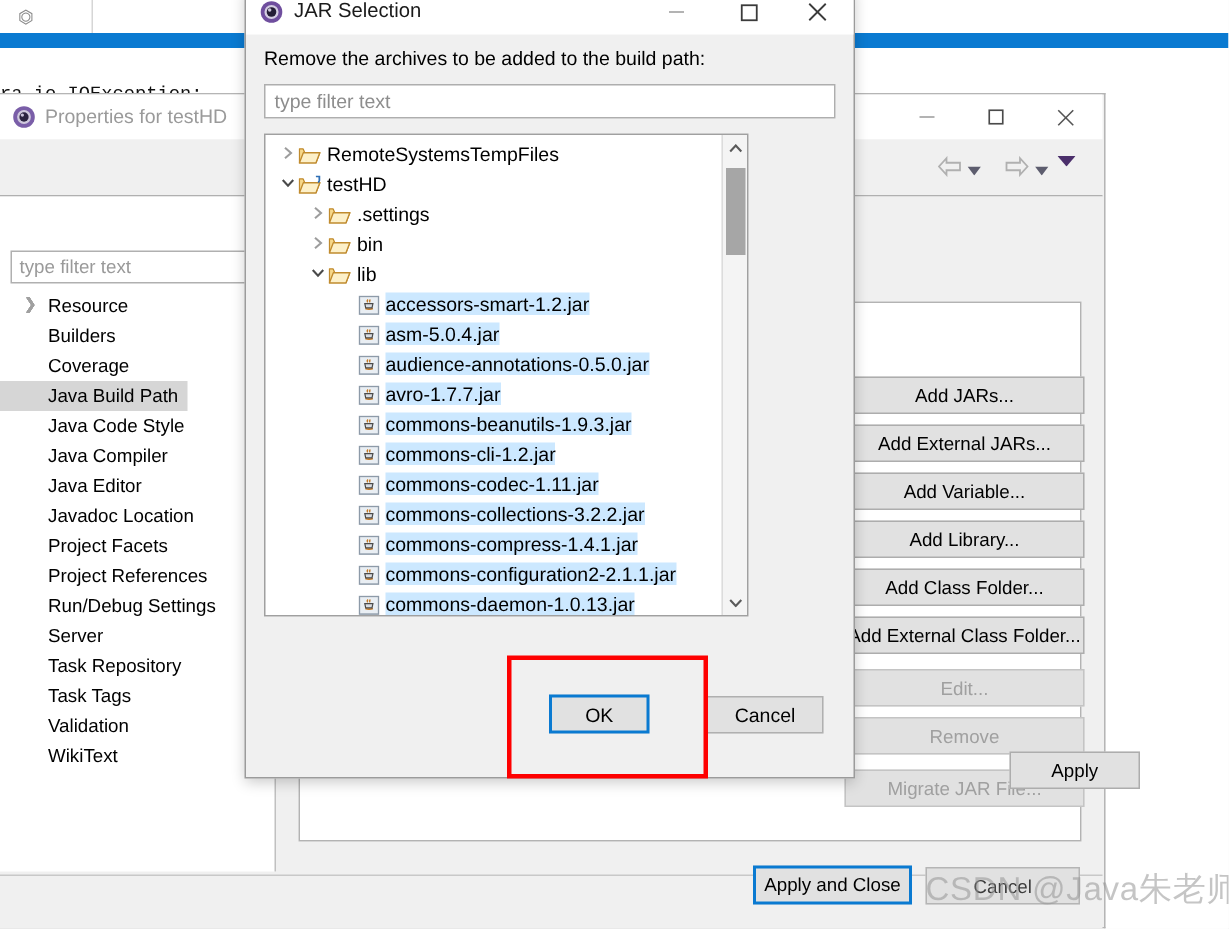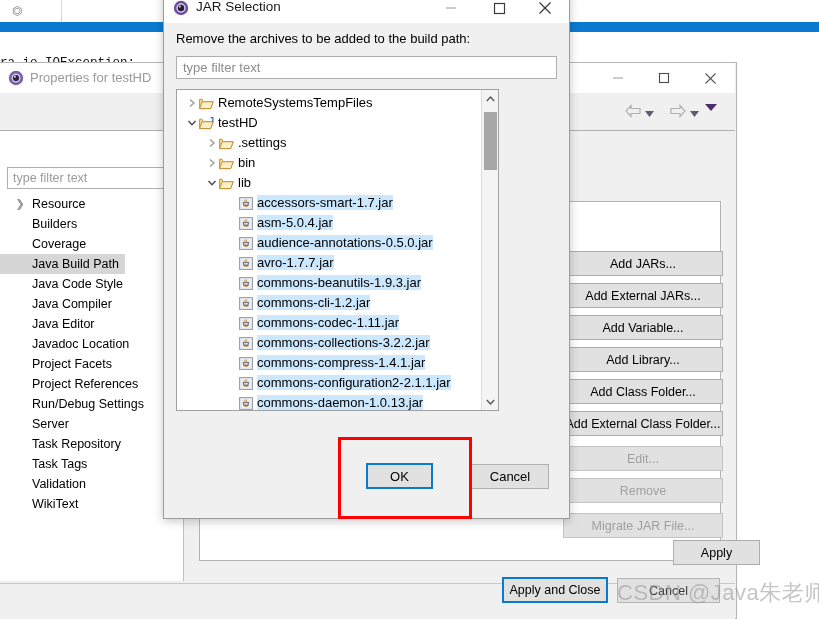--- a/index.html
+++ b/index.html
@@ -110,21 +110,21 @@
     width: 160px; height: 25px; margin-bottom: 7px;
     background: #e1e1e1; border: 1px solid #adadad;
     font-size: 12.5px; color: #000;
     display: flex; align-items: center; justify-content: center;
     white-space: nowrap; overflow: hidden;
   }
   .ebtn.disabled { color: #a0a0a0; background: #e1e1e1; border-color: #c4c4c4; }
   .ebtn.gap { margin-top: 10px; }
 
   .apply-row {
-    position: absolute; left: 0; top: 473px; width: 771px; height: 46px; text-align: right;
+    position: absolute; left: 0; top: 434px; width: 771px; height: 46px; text-align: right;
   }
   .apply-btn {
     position: absolute; right: 11px; top: 4px; width: 87px; height: 25px;
     background: #e1e1e1; border: 1px solid #adadad;
     display: flex; align-items: center; justify-content: center;
     font-size: 12.5px;
   }
   .props-sep {
     position: absolute; left: 0; top: 520px; width: 735px; height: 1px; background: #c8c8c8;
   }
@@ -463,21 +463,21 @@
               </svg></span><span class="folder-ico"><svg width="15" height="13" viewBox="0 0 15 13">
                 <path d="M0.6 2.2 L0.6 11.6 L11.6 11.6 L14.2 4.8 L4.2 4.8 L3.0 2.2 Z" fill="#f7d98c" stroke="#c08b2e" stroke-width="0.9" stroke-linejoin="round"></path>
                 <path d="M0.6 11.6 L3.2 4.8 L14.2 4.8 L11.6 11.6 Z" fill="#fdf0c8" stroke="#c08b2e" stroke-width="0.9" stroke-linejoin="round"></path>
               </svg></span><span class="jt-label">lib</span></div>
           <div class="jt-row" style="padding-left: 48px;"><span class="jt-arrow"></span><span class="jar-ico"><svg width="14" height="13" viewBox="0 0 14 13">
                 <rect x="0.6" y="0.6" width="12.8" height="11.8" fill="#e9eef3" stroke="#8d9aa8" stroke-width="1"></rect>
                 <path d="M4.6 8.6 Q7 9.6 9.6 8.6" fill="none" stroke="#c4761f" stroke-width="1.1"></path>
                 <path d="M4.2 5.4 L9.6 5.4 L9.0 8.2 L4.8 8.2 Z" fill="#d9dde2" stroke="#4a4a4a" stroke-width="0.8"></path>
                 <path d="M6.1 4.6 Q5.3 3.5 6.3 2.6" fill="none" stroke="#c4761f" stroke-width="0.9"></path>
                 <path d="M7.7 4.6 Q6.9 3.5 7.9 2.6" fill="none" stroke="#c4761f" stroke-width="0.9"></path>
-              </svg></span><span class="jt-label hl">accessors-smart-1.7.jar</span></div>
+              </svg></span><span class="jt-label hl">accessors-smart-1.2.jar</span></div>
           <div class="jt-row" style="padding-left: 48px;"><span class="jt-arrow"></span><span class="jar-ico"><svg width="14" height="13" viewBox="0 0 14 13">
                 <rect x="0.6" y="0.6" width="12.8" height="11.8" fill="#e9eef3" stroke="#8d9aa8" stroke-width="1"></rect>
                 <path d="M4.6 8.6 Q7 9.6 9.6 8.6" fill="none" stroke="#c4761f" stroke-width="1.1"></path>
                 <path d="M4.2 5.4 L9.6 5.4 L9.0 8.2 L4.8 8.2 Z" fill="#d9dde2" stroke="#4a4a4a" stroke-width="0.8"></path>
                 <path d="M6.1 4.6 Q5.3 3.5 6.3 2.6" fill="none" stroke="#c4761f" stroke-width="0.9"></path>
                 <path d="M7.7 4.6 Q6.9 3.5 7.9 2.6" fill="none" stroke="#c4761f" stroke-width="0.9"></path>
               </svg></span><span class="jt-label hl">asm-5.0.4.jar</span></div>
           <div class="jt-row" style="padding-left: 48px;"><span class="jt-arrow"></span><span class="jar-ico"><svg width="14" height="13" viewBox="0 0 14 13">
                 <rect x="0.6" y="0.6" width="12.8" height="11.8" fill="#e9eef3" stroke="#8d9aa8" stroke-width="1"></rect>
                 <path d="M4.6 8.6 Q7 9.6 9.6 8.6" fill="none" stroke="#c4761f" stroke-width="1.1"></path>

